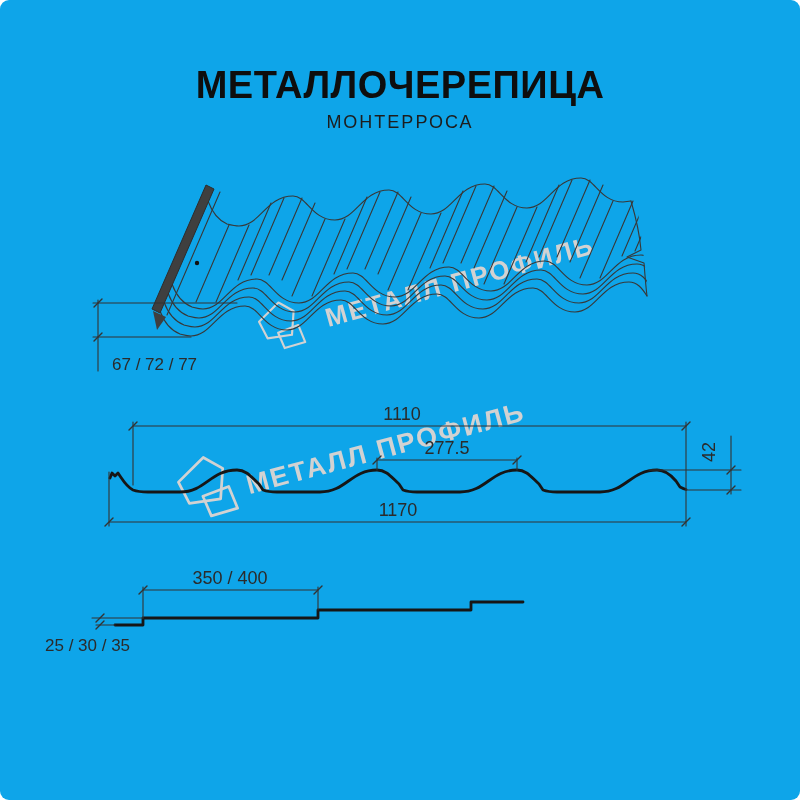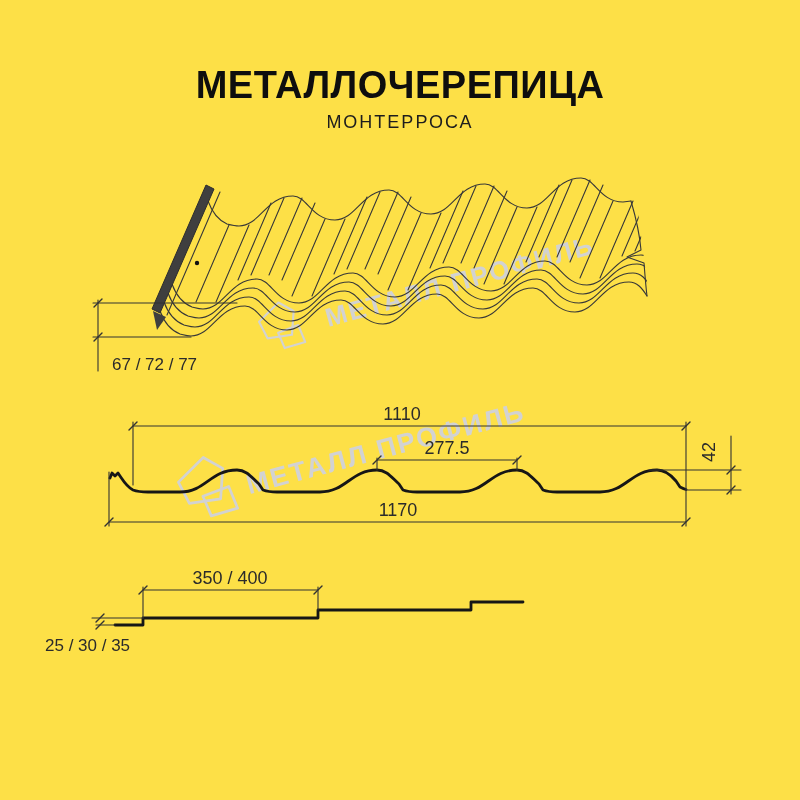--- a/index.html
+++ b/index.html
@@ -1,17 +1,17 @@
 <!DOCTYPE html>
 <html><head>
 <meta charset="utf-8">
 <style>
   html,body{margin:0;padding:0;background:#ffffff;}
-  .canvas{position:relative;width:800px;height:800px;background:#fde047;overflow:hidden;
-          font-family:"Liberation Sans", sans-serif;}
+  .canvas{position:relative;width:800px;height:800px;background:#0ea5e9;overflow:hidden;
+          font-family:"Liberation Sans", sans-serif;border-radius:9px;}
   .title{position:absolute;left:0;top:64px;width:800px;text-align:center;
          font-size:38px;font-weight:700;letter-spacing:0.5px;color:#0e0e0e;}
   .subtitle{position:absolute;left:0;top:112px;width:800px;text-align:center;
          font-size:18px;font-weight:400;letter-spacing:2px;color:#1d1d1d;}
   svg{position:absolute;left:0;top:0;font-family:"Liberation Sans", sans-serif;}
   .thin{fill:none;stroke:#383838;stroke-width:1.1;stroke-linejoin:round;stroke-linecap:round;}
   .bold{fill:none;stroke:#161616;stroke-width:2.8;stroke-linejoin:round;stroke-linecap:round;}
   .dim{fill:none;stroke:#333333;stroke-width:1.1;stroke-linecap:round;}
   .tick{stroke:#333333;stroke-width:1.4;stroke-linecap:round;}
   .dimtext{fill:#2b2b2b;font-size:18px;}

